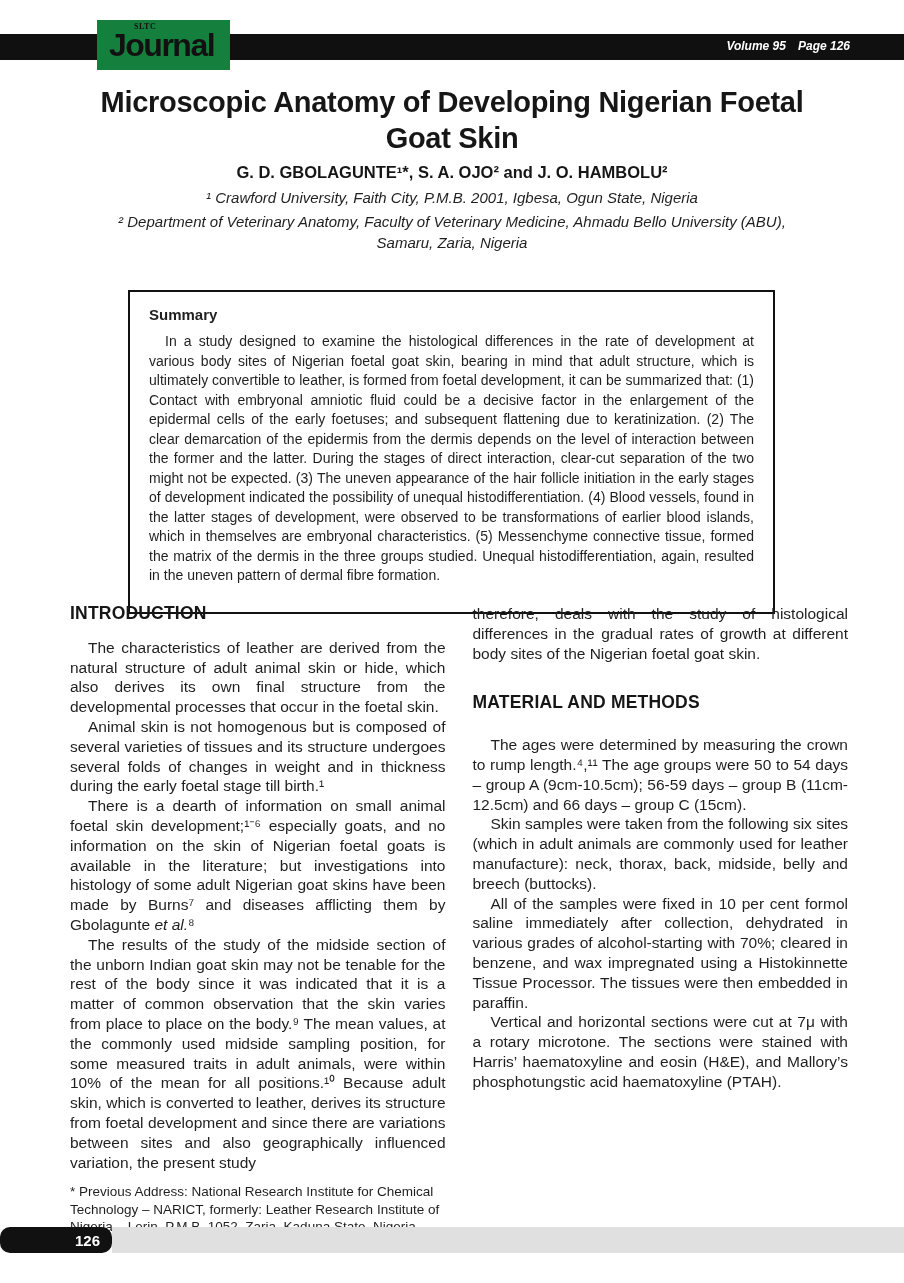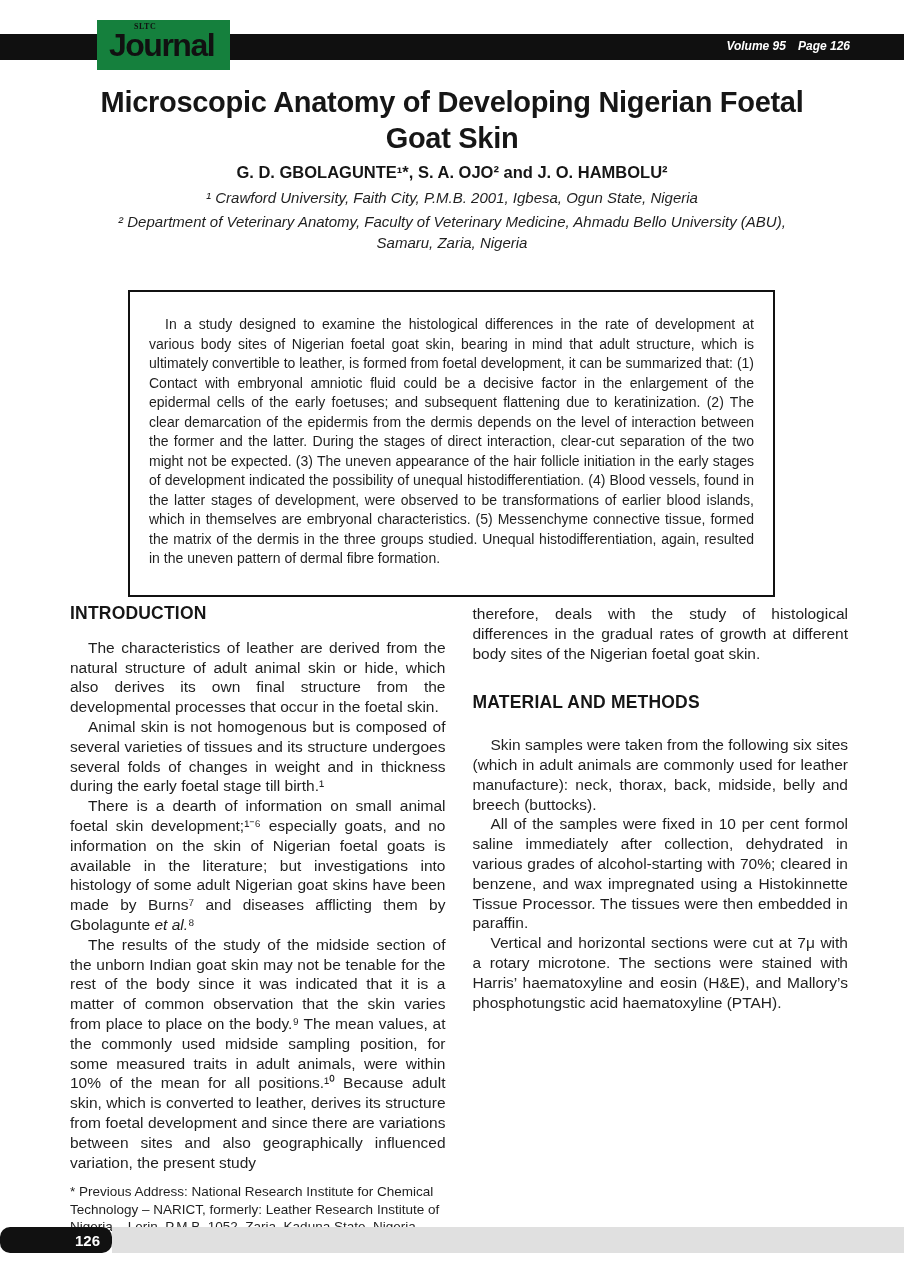--- a/index.html
+++ b/index.html
@@ -112,36 +112,38 @@
 
   <div class="article-title">
     <span>Microscopic Anatomy of Developing Nigerian Foetal</span><br>
     <span>Goat Skin</span>
   </div>
   <div class="authors-line">G. D. GBOLAGUNTE¹*, S. A. OJO² and J. O. HAMBOLU²</div>
   <div class="affiliation-1">¹ Crawford University, Faith City, P.M.B. 2001, Igbesa, Ogun State, Nigeria</div>
   <div class="affiliation-2">² Department of Veterinary Anatomy, Faculty of Veterinary Medicine, Ahmadu Bello University (ABU), Samaru, Zaria, Nigeria</div>
 
   <div class="summary-box">
+    <div class="summary-heading">Summary</div>
     <p class="summary-body">In a study designed to examine the histological differences in the rate of development at various body sites of Nigerian foetal goat skin, bearing in mind that adult structure, which is ultimately convertible to leather, is formed from foetal development, it can be summarized that: (1) Contact with embryonal amniotic fluid could be a decisive factor in the enlargement of the epidermal cells of the early foetuses; and subsequent flattening due to keratinization. (2) The clear demarcation of the epidermis from the dermis depends on the level of interaction between the former and the latter. During the stages of direct interaction, clear-cut separation of the two might not be expected. (3) The uneven appearance of the hair follicle initiation in the early stages of development indicated the possibility of unequal histodifferentiation. (4) Blood vessels, found in the latter stages of development, were observed to be transformations of earlier blood islands, which in themselves are embryonal characteristics. (5) Messenchyme connective tissue, formed the matrix of the dermis in the three groups studied. Unequal histodifferentiation, again, resulted in the uneven pattern of dermal fibre formation.</p>
   </div>
 
   <div class="columns">
 
     <div class="col">
       <h2 class="section-heading">INTRODUCTION</h2>
       <p>The characteristics of leather are derived from the natural structure of adult animal skin or hide, which also derives its own final structure from the developmental processes that occur in the foetal skin.</p>
       <p>Animal skin is not homogenous but is composed of several varieties of tissues and its structure undergoes several folds of changes in weight and in thickness during the early foetal stage till birth.¹</p>
       <p><span>There is a dearth of information on small animal foetal skin development;¹⁻⁶ especially goats, and no information on the skin of Nigerian foetal goats is available in the literature; but investigations into histology of some adult Nigerian goat skins have been made by Burns⁷ and diseases afflicting them by Gbolagunte </span><i>et al.</i><span>⁸</span></p>
       <p>The results of the study of the midside section of the unborn Indian goat skin may not be tenable for the rest of the body since it was indicated that it is a matter of common observation that the skin varies from place to place on the body.⁹ The mean values, at the commonly used midside sampling position, for some measured traits in adult animals, were within 10% of the mean for all positions.¹⁰ Because adult skin, which is converted to leather, derives its structure from foetal development and since there are variations between sites and also geographically influenced variation, the present study</p>
     </div>
 
     <div class="col">
       <p class="no-indent">therefore, deals with the study of histological differences in the gradual rates of growth at different body sites of the Nigerian foetal goat skin.</p>
       <h2 class="section-heading methods-heading">MATERIAL AND METHODS</h2>
+      <p>The ages were determined by measuring the crown to rump length.⁴,¹¹ The age groups were 50 to 54 days – group A (9cm-10.5cm); 56-59 days – group B (11cm-12.5cm) and 66 days – group C (15cm).</p>
       <p>Skin samples were taken from the following six sites (which in adult animals are commonly used for leather manufacture): neck, thorax, back, midside, belly and breech (buttocks).</p>
       <p>All of the samples were fixed in 10 per cent formol saline immediately after collection, dehydrated in various grades of alcohol-starting with 70%; cleared in benzene, and wax impregnated using a Histokinnette Tissue Processor. The tissues were then embedded in paraffin.</p>
       <p>Vertical and horizontal sections were cut at 7μ with a rotary microtone. The sections were stained with Harris’ haematoxyline and eosin (H&amp;E), and Mallory’s phosphotungstic acid haematoxyline (PTAH).</p>
     </div>
 
   </div>
 
   <div class="footnote">* Previous Address: National Research Institute for Chemical Technology – NARICT, formerly: Leather Research Institute of Nigeria – Lerin, P.M.B. 1052, Zaria, Kaduna State, Nigeria</div>
 
   <div class="footer-page-box">

